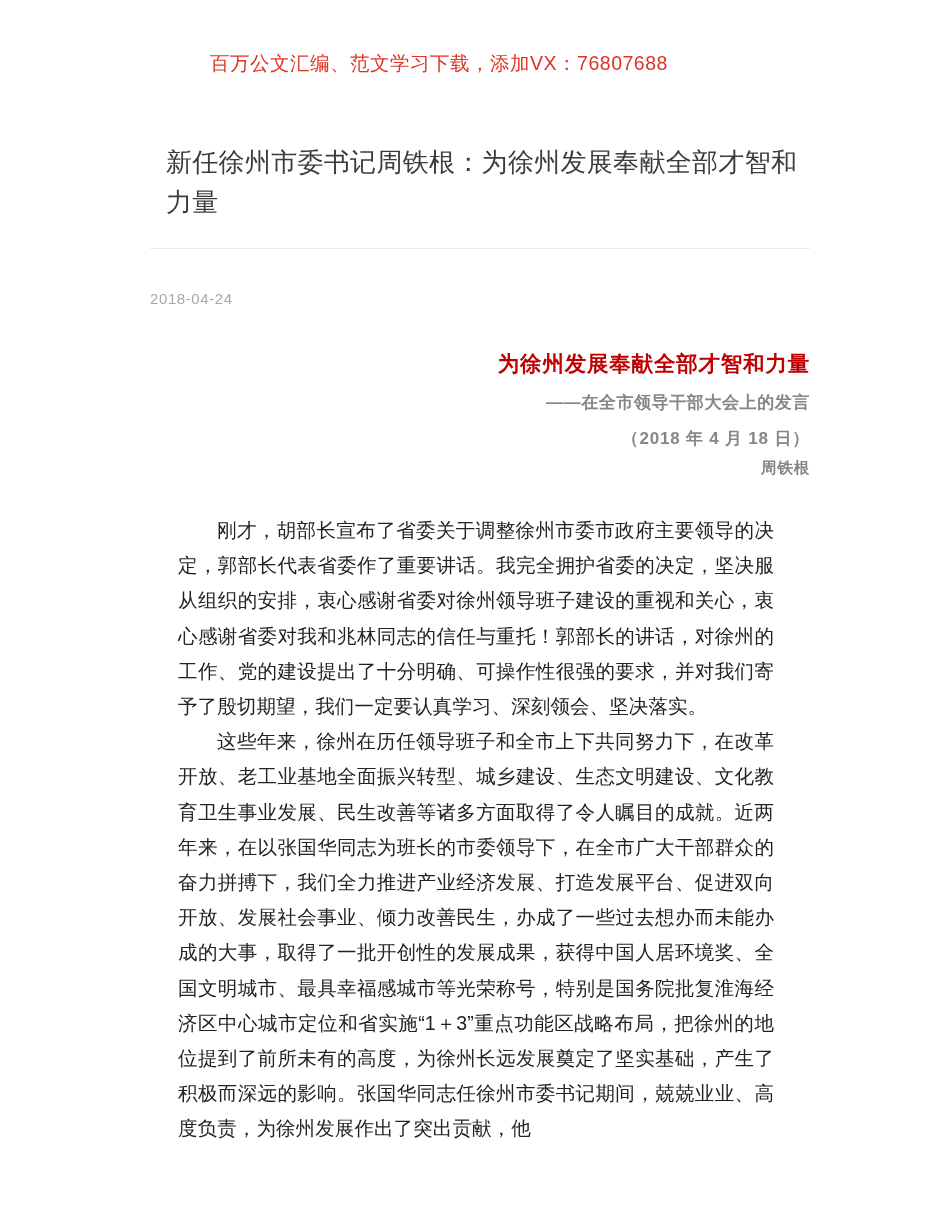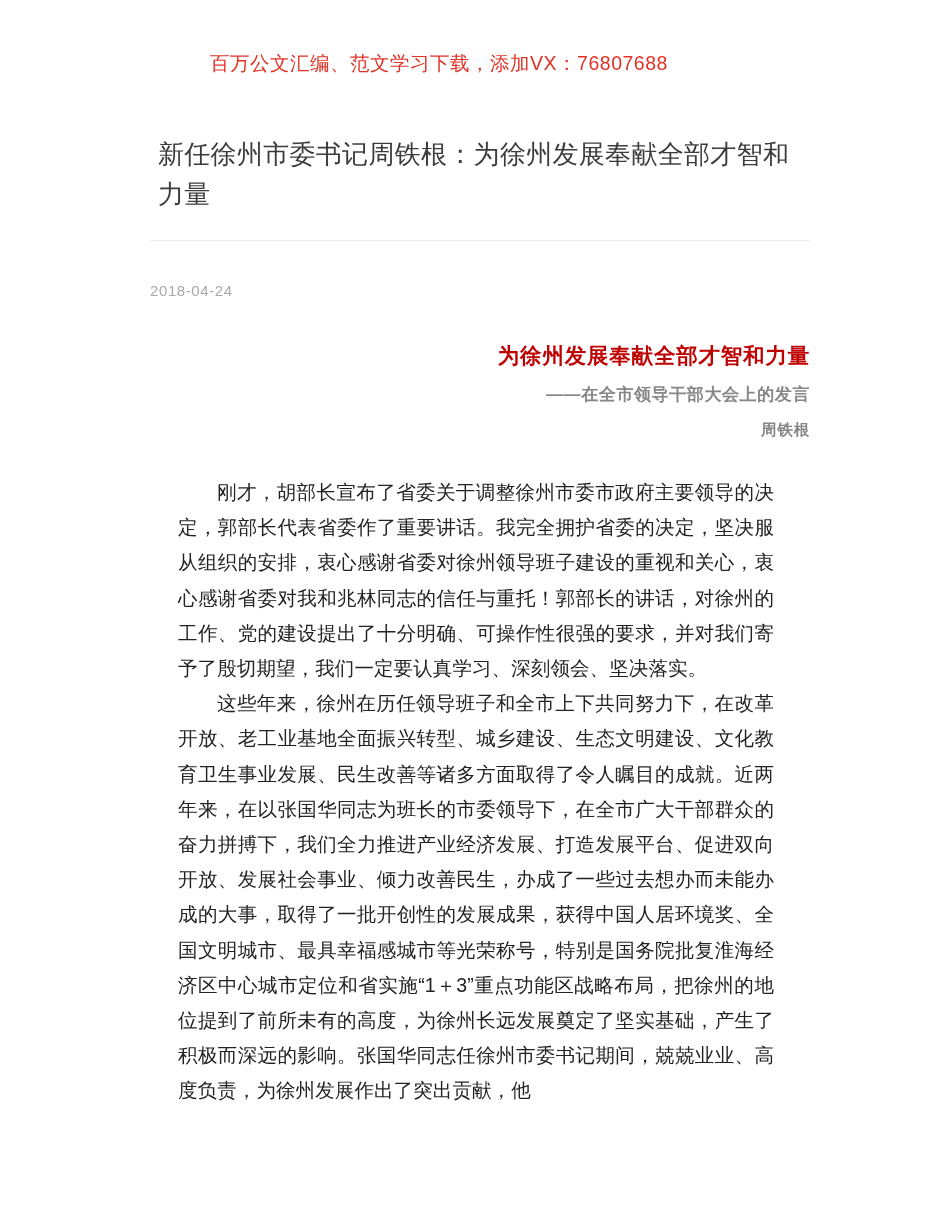--- a/index.html
+++ b/index.html
@@ -34,21 +34,21 @@
     top: 126px;
     left: 150px;
     width: 660px;
   }
 
   .article-title {
     font-size: 26px;
     line-height: 40px;
     color: #3c3c3c;
     font-weight: normal;
-    margin: 8px;
+    margin: 16px;
     letter-spacing: 0.3px;
     width: 645px;
   }
 
   .title-divider {
     margin-top: 26px;
     width: 660px;
     height: 1px;
     background: #ebebeb;
   }
@@ -87,21 +87,21 @@
   .doc-head-date {
     margin-top: 10px;
     font-size: 17px;
     font-weight: bold;
     color: #868686;
     letter-spacing: 0.8px;
     line-height: 26px;
   }
 
   .doc-head-author {
-    margin-top: 10px;
+    margin-top: 4px;
     font-size: 15.5px;
     font-weight: bold;
     color: #868686;
     letter-spacing: 0.8px;
     line-height: 24px;
   }
 
   
   .doc-body {
     margin-top: 33px;
@@ -129,20 +129,21 @@
 
   <h1 class="article-title">新任徐州市委书记周铁根：为徐州发展奉献全部才智和力量</h1>
 
   <div class="title-divider"></div>
 
   <div class="article-date">2018-04-24</div>
 
   <div class="doc-head">
     <div class="doc-head-title">为徐州发展奉献全部才智和力量</div>
     <div class="doc-head-subtitle">——在全市领导干部大会上的发言</div>
+    <div class="doc-head-date">（2018 年 4 月 18 日）</div>
     <div class="doc-head-author">周铁根</div>
   </div>
 
   <div class="doc-body">
     <p>刚才，胡部长宣布了省委关于调整徐州市委市政府主要领导的决定，郭部长代表省委作了重要讲话。我完全拥护省委的决定，坚决服从组织的安排，衷心感谢省委对徐州领导班子建设的重视和关心，衷心感谢省委对我和兆林同志的信任与重托！郭部长的讲话，对徐州的工作、党的建设提出了十分明确、可操作性很强的要求，并对我们寄予了殷切期望，我们一定要认真学习、深刻领会、坚决落实。</p>
     <p>这些年来，徐州在历任领导班子和全市上下共同努力下，在改革开放、老工业基地全面振兴转型、城乡建设、生态文明建设、文化教育卫生事业发展、民生改善等诸多方面取得了令人瞩目的成就。近两年来，在以张国华同志为班长的市委领导下，在全市广大干部群众的奋力拼搏下，我们全力推进产业经济发展、打造发展平台、促进双向开放、发展社会事业、倾力改善民生，办成了一些过去想办而未能办成的大事，取得了一批开创性的发展成果，获得中国人居环境奖、全国文明城市、最具幸福感城市等光荣称号，特别是国务院批复淮海经济区中心城市定位和省实施“1＋3”重点功能区战略布局，把徐州的地位提到了前所未有的高度，为徐州长远发展奠定了坚实基础，产生了积极而深远的影响。张国华同志任徐州市委书记期间，兢兢业业、高度负责，为徐州发展作出了突出贡献，他</p>
   </div>
 
 </div>
 

